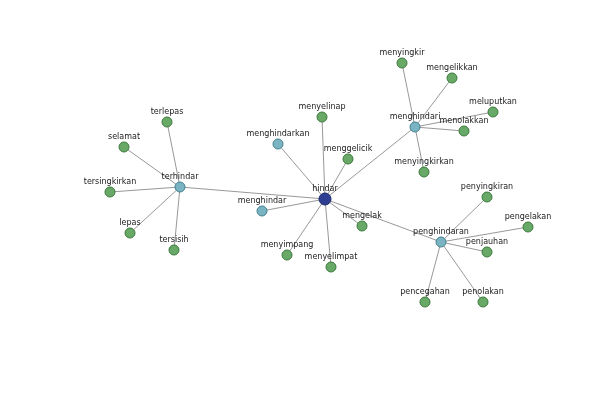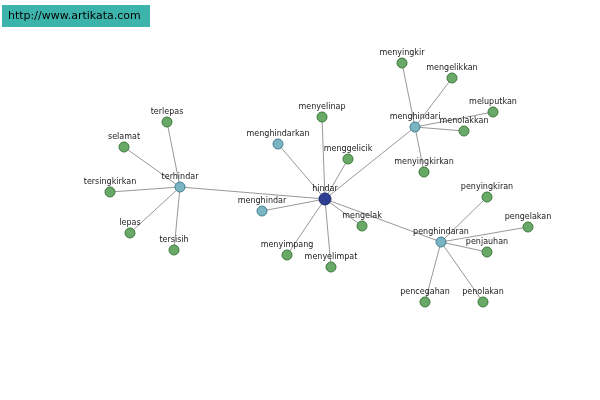--- a/index.html
+++ b/index.html
@@ -38,23 +38,20 @@
     font-family: "DejaVu Sans", sans-serif;
     font-size: 8px;
     text-anchor: middle;
   }
 </style>
 </head>
 <body>
 
 <div class="page">
 
-  <div class="url-bar" style="background: rgb(61, 180, 171);">
-    <span>http://www.artikata.com</span>
-  </div>
 
   <svg class="graph" viewBox="0 0 600 400">
     <g>
         <line x1="325" y1="199" x2="180" y2="187" stroke="#8c8c8c" stroke-width="0.9"></line>
         <line x1="325" y1="199" x2="262" y2="211" stroke="#8c8c8c" stroke-width="0.9"></line>
         <line x1="325" y1="199" x2="278" y2="144" stroke="#8c8c8c" stroke-width="0.9"></line>
         <line x1="325" y1="199" x2="415" y2="127" stroke="#8c8c8c" stroke-width="0.9"></line>
         <line x1="325" y1="199" x2="441" y2="242" stroke="#8c8c8c" stroke-width="0.9"></line>
         <line x1="325" y1="199" x2="322" y2="117" stroke="#8c8c8c" stroke-width="0.9"></line>
         <line x1="325" y1="199" x2="348" y2="159" stroke="#8c8c8c" stroke-width="0.9"></line>

